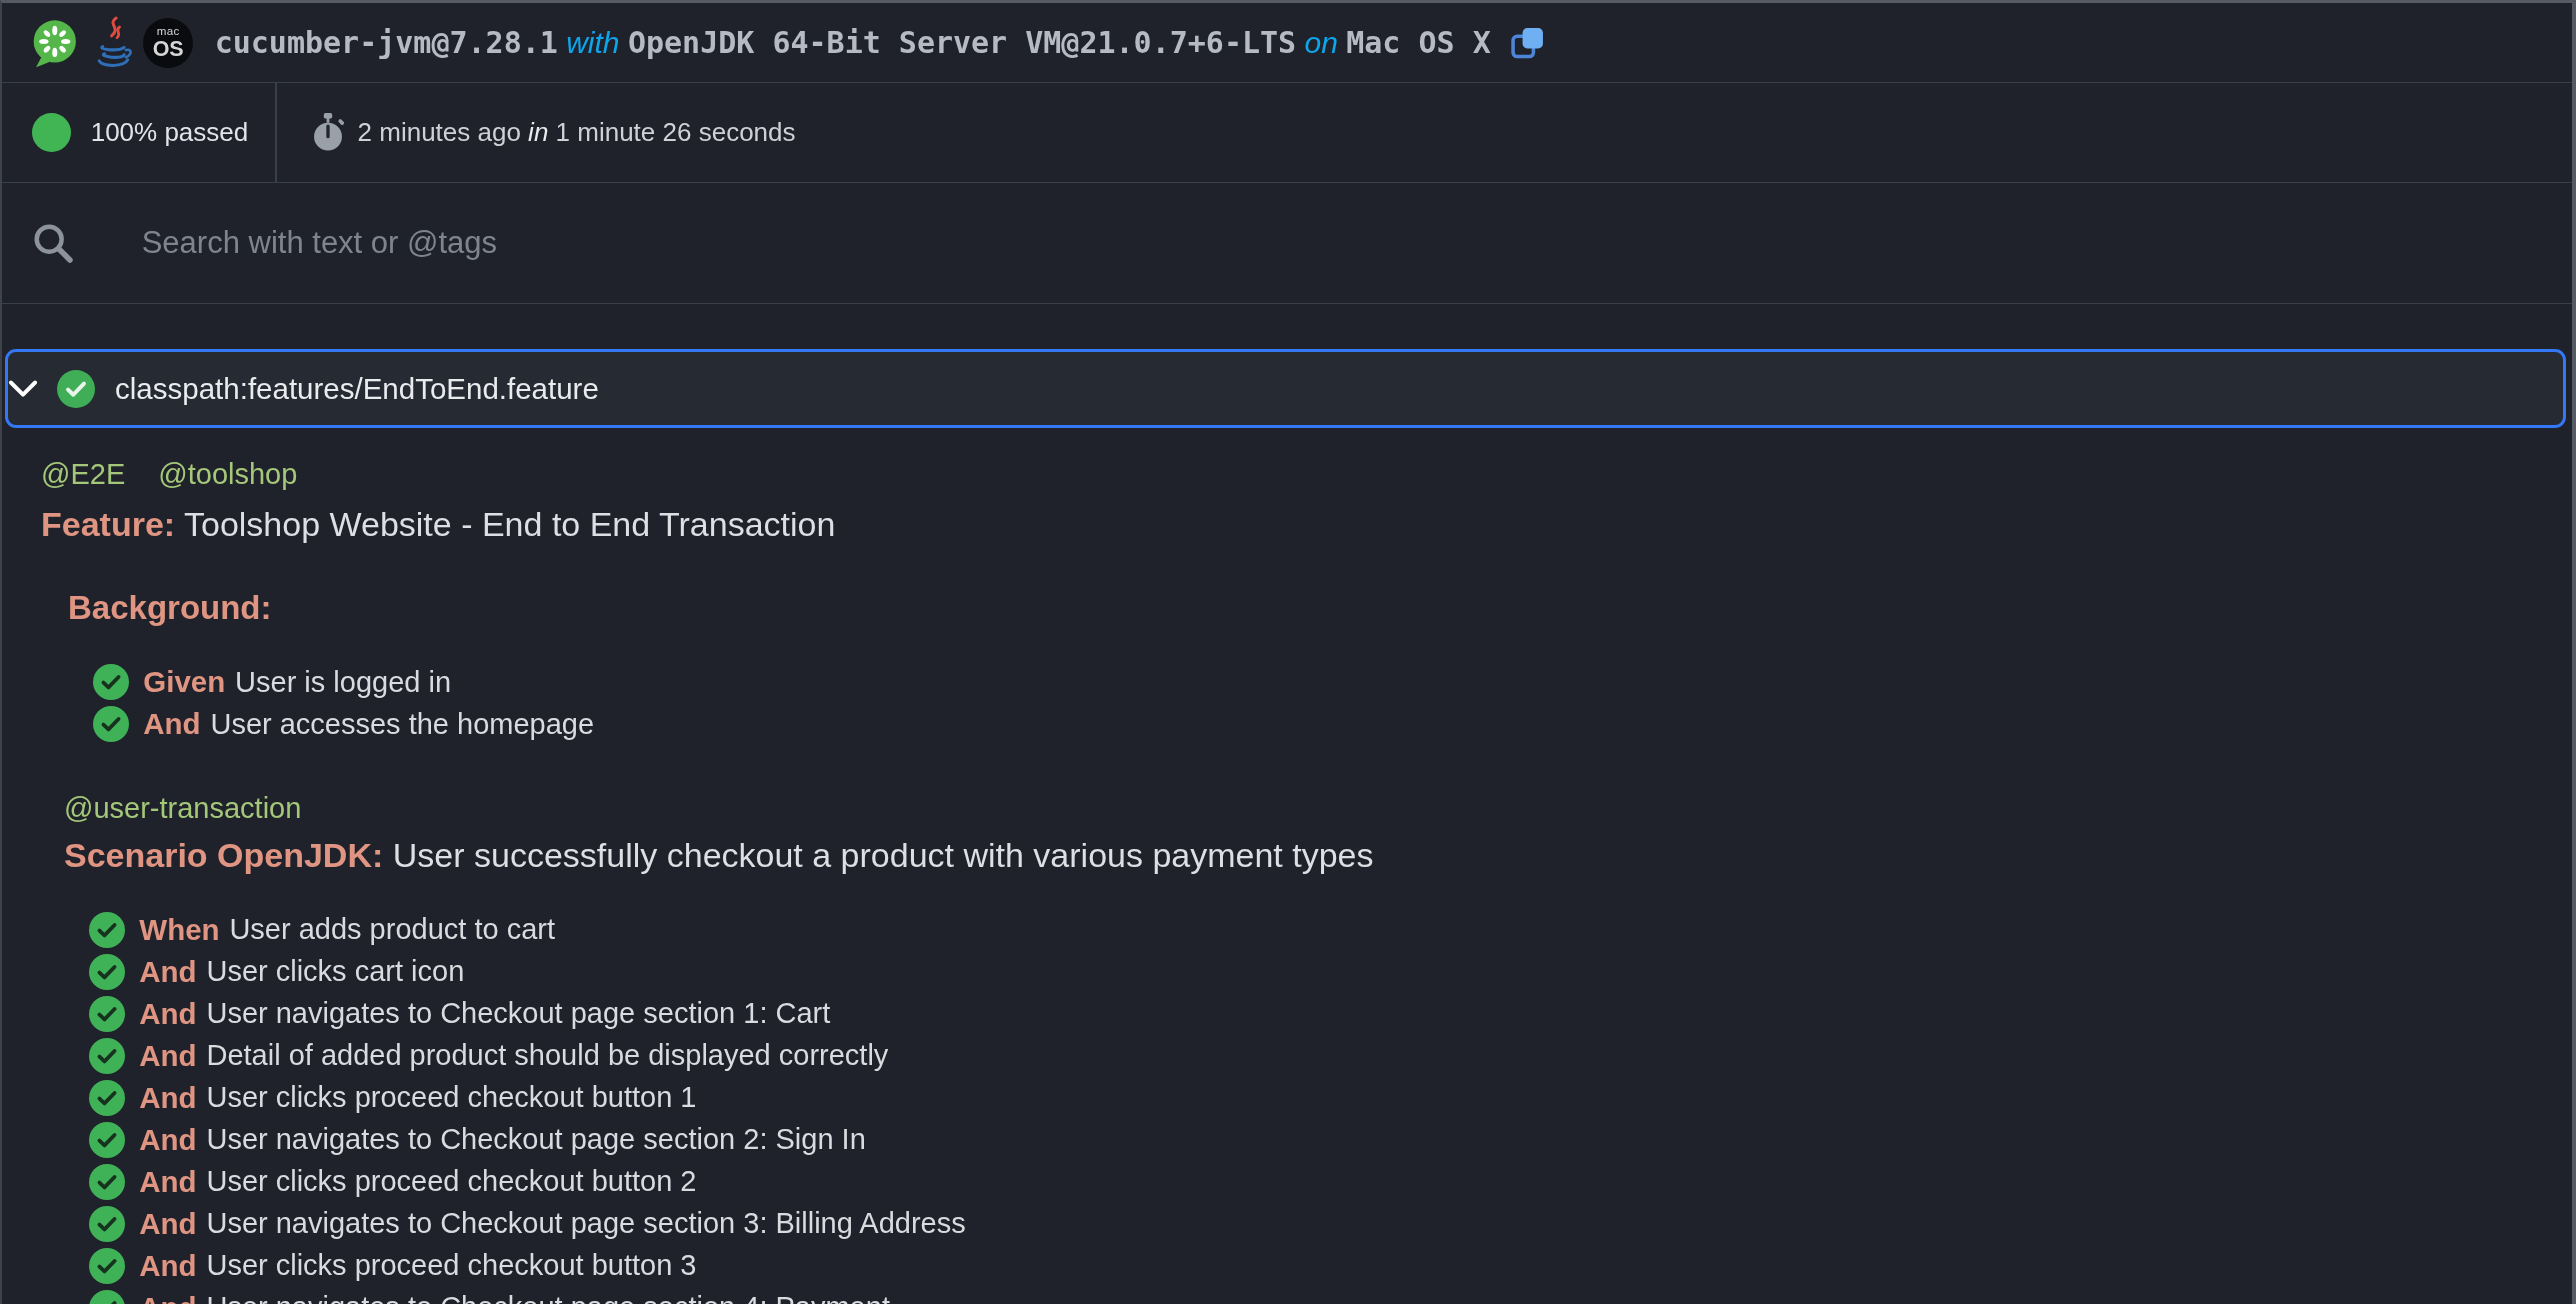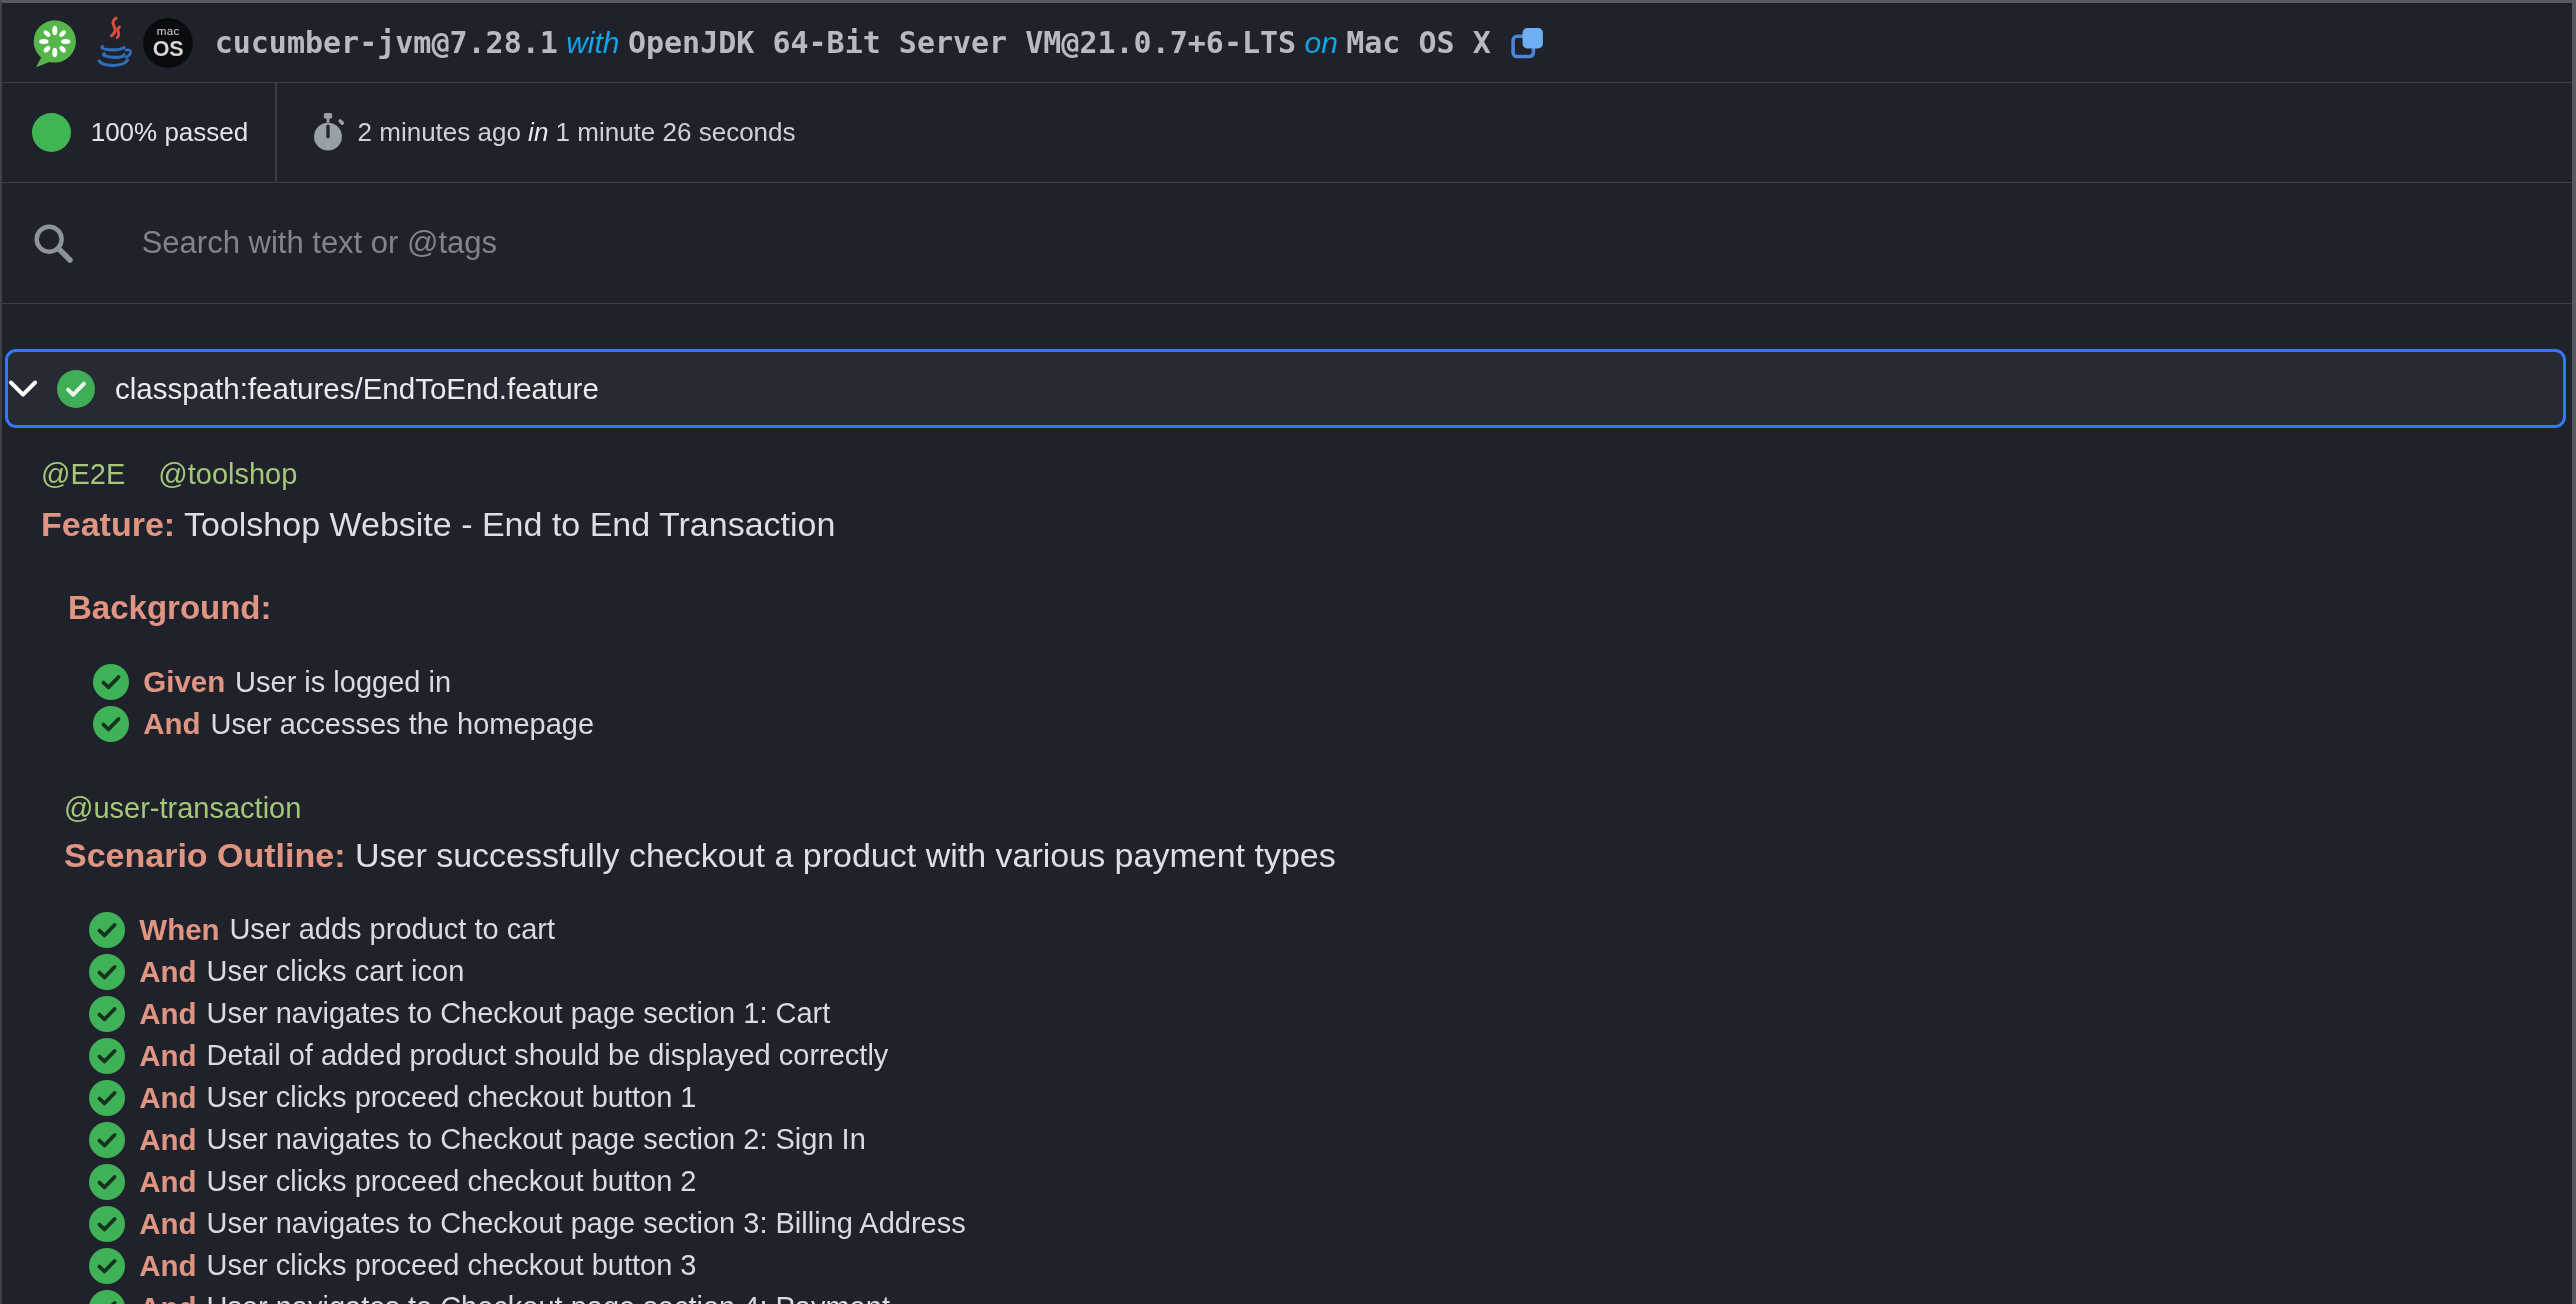--- a/index.html
+++ b/index.html
@@ -178,21 +178,21 @@
             <span class="steptext">User accesses the homepage</span>
           </div>
         </div>
     </div>
 
     <div class="scsection">
       <div class="sctags">
           <span>@user-transaction</span>
         </div>
       <div class="scline">
-        <span class="kw">Scenario Outline:</span><span> User successfully checkout a product with various payment types</span>
+        <span class="kw">Scenario OpenJDK:</span><span> User successfully checkout a product with various payment types</span>
       </div>
       <div class="steps">
           <div class="step">
             <span class="stepicon"><svg viewBox="0 0 20 20" width="36" height="36">
                 <circle cx="10" cy="10" r="10" fill="#3fb257"></circle>
                 <path d="M5.8 10.3 L8.6 13 L14.2 7.2" stroke="#17321f" stroke-width="2.1" fill="none" stroke-linecap="round" stroke-linejoin="round"></path>
               </svg></span>
             <span class="stepkw">When</span>
             <span class="steptext">User adds product to cart</span>
           </div>

